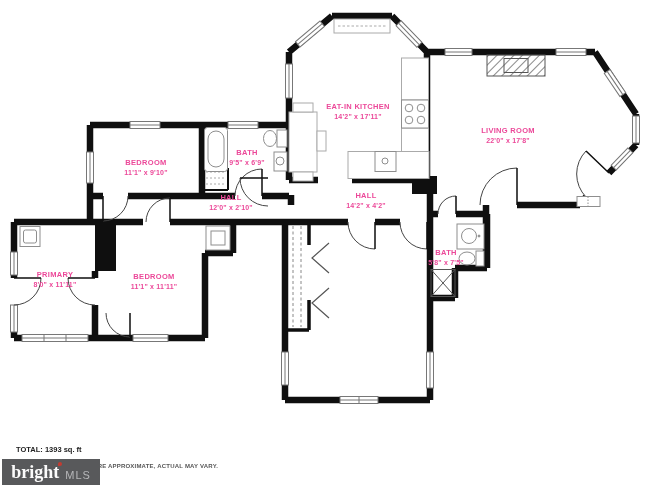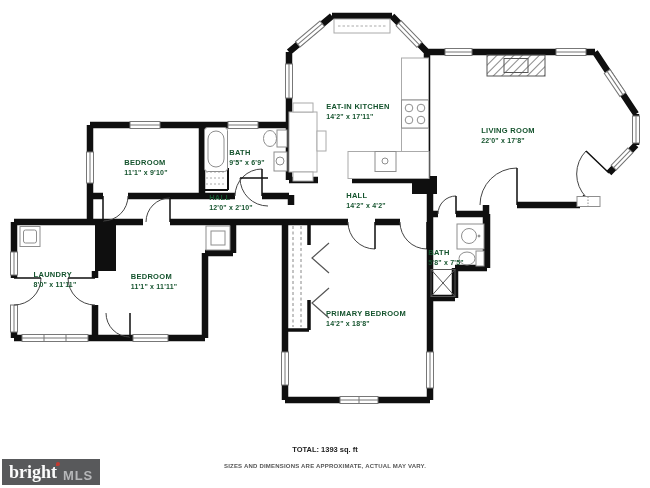--- a/index.html
+++ b/index.html
@@ -1,31 +1,31 @@
 <!DOCTYPE html>
 <html><head>
 <meta charset="utf-8">
 <style>
   html,body{margin:0;padding:0;background:#fff;}
   .canvas{position:relative;width:650px;height:488px;background:#ffffff;overflow:hidden;
           font-family:"Liberation Sans",sans-serif;}
   .plan-svg{position:absolute;left:0;top:0;}
-  .room-label{position:absolute;transform:translate(-50%,-50%);text-align:left;
-              white-space:nowrap;color:#14532d;line-height:1.3;pointer-events:none;}
+  .room-label{position:absolute;transform:translate(-50%,-50%);text-align:center;
+              white-space:nowrap;color:#ec4899;line-height:1.3;pointer-events:none;}
   .rname{font-size:7.5px;font-weight:700;letter-spacing:.3px;}
   .rdims{font-size:7px;font-weight:700;letter-spacing:.2px;}
-  .footer{position:absolute;left:0;right:0;top:445px;text-align:center;color:#222;}
+  .footer{position:absolute;left:0;right:0;top:445px;color:#222;padding-left:16px;}
   .footer .line{font-size:7.5px;font-weight:700;line-height:1.45;}
   .disclaimer{font-size:6px;font-weight:700;color:#555;letter-spacing:.2px;margin-top:7px;}
   .logo{position:absolute;left:2px;top:459px;width:98px;height:26px;background:#58595b;
         display:flex;align-items:center;justify-content:center;}
   .brand{font-family:"Liberation Serif",serif;font-size:18px;font-weight:600;color:#fbfbfb;line-height:1;}
   .flame{display:inline-block;width:4px;height:4px;background:#c23b31;border-radius:50% 50% 50% 0;
          transform:translate(-1px,-8px);}
-  .mls{font-size:13px;color:#b6b7b9;letter-spacing:.9px;margin-left:2px;margin-top:6px;font-weight:700;}
+  .mls{font-size:11px;color:#b6b7b9;letter-spacing:.9px;margin-left:2px;margin-top:6px;font-weight:400;}
 </style>
 </head>
 <body>
 
 <div class="canvas">
 
   <svg class="plan-svg" width="650" height="488" viewBox="0 0 650 488">
     <defs>
       <pattern id="hatch" width="6" height="6" patternUnits="userSpaceOnUse" patternTransform="rotate(45)">
         <line x1="0" y1="0" x2="0" y2="6" stroke="#555" stroke-width="1.4"></line>
@@ -267,30 +267,26 @@
   </div>
   <div class="room-label" style="left:231px;top:202px">
     <div class="rname">HALL</div>
     <div class="rdims">12'0" x 2'10"</div>
   </div>
   <div class="room-label" style="left:366px;top:200px">
     <div class="rname">HALL</div>
     <div class="rdims">14'2" x 4'2"</div>
   </div>
   <div class="room-label" style="left:55px;top:279px">
-    <div class="rname">LAUNDRY</div>
+    <div class="rname">PRIMARY</div>
     <div class="rdims">8'0" x 11'11"</div>
   </div>
   <div class="room-label" style="left:154px;top:281px">
     <div class="rname">BEDROOM</div>
     <div class="rdims">11'1" x 11'11"</div>
-  </div>
-  <div class="room-label" style="left:366px;top:318px">
-    <div class="rname">PRIMARY BEDROOM</div>
-    <div class="rdims">14'2" x 18'8"</div>
   </div>
   <div class="room-label" style="left:446px;top:257px">
     <div class="rname">BATH</div>
     <div class="rdims">5'8" x 7'5"</div>
   </div>
 
   <div class="footer">
     <div class="line">TOTAL: 1393 sq. ft</div>
     <div class="disclaimer">SIZES AND DIMENSIONS ARE APPROXIMATE, ACTUAL MAY VARY.</div>
   </div>

